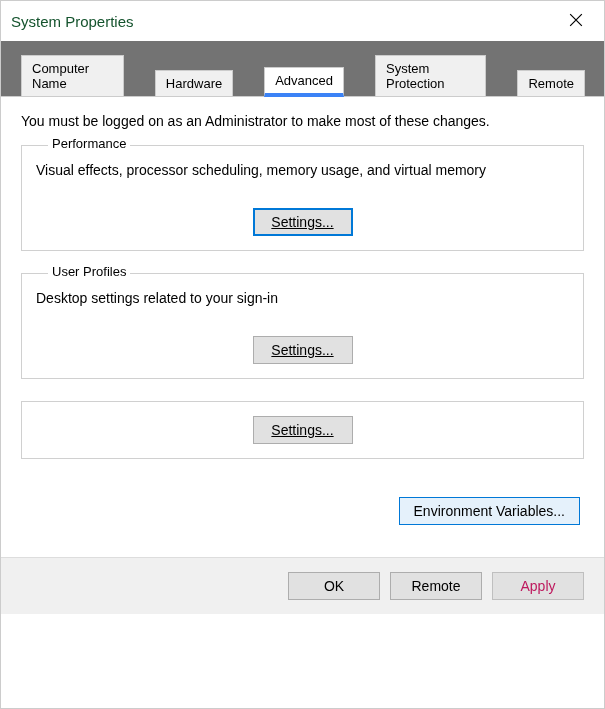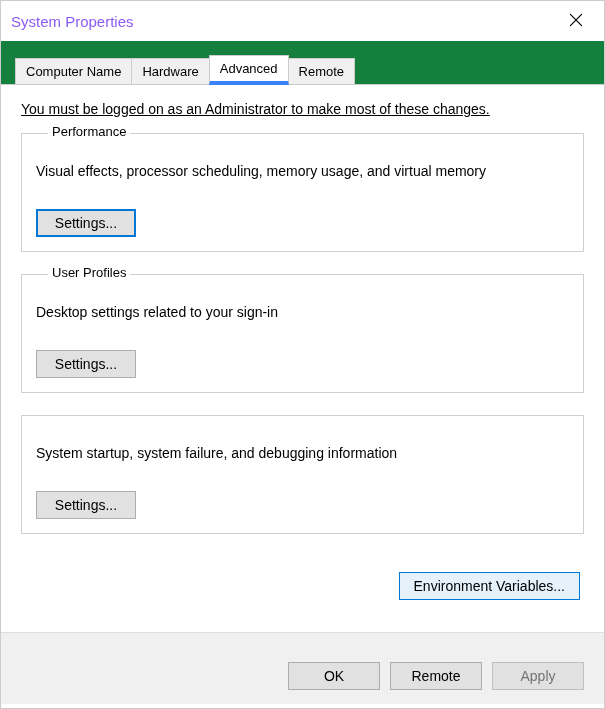--- a/index.html
+++ b/index.html
@@ -14,38 +14,39 @@
     }
     .titlebar {
       display: flex;
       justify-content: space-between;
       align-items: center;
       padding: 6px 10px 6px 10px;
       background: #fff;
     }
     .titlebar .title {
       font-size: 15px;
-      color: #8b5cf6;
+      color: #14532d;
     }
     .close-btn {
       width: 36px;
       height: 28px;
       display: flex;
       align-items: center;
       justify-content: center;
       cursor: pointer;
     }
     .close-btn svg { width: 14px; height: 14px; }
     .tabrow {
       display: flex;
-      background: #15803d;
+      background: #737373;
       border-bottom: 1px solid #ccc;
-      padding: 0 14px;
+      padding: 0 20px;
       align-items: flex-end;
       padding-top: 14px;
+      gap: 32px;
     }
     .tab {
       padding: 5px 10px;
       border: 1px solid #ccc;
       border-bottom: none;
       background: #f0f0f0;
       font-size: 13px;
       cursor: pointer;
       margin-right: -1px;
       position: relative;
@@ -57,106 +58,107 @@
       z-index: 2;
     }
     .content {
       padding: 16px 20px 10px 20px;
       background: #fff;
     }
     .admin-text {
       font-size: 14px;
       margin-bottom: 16px;
       color: #000;
-      text-decoration: underline;
     }
     .group {
       border: 1px solid #d0d0d0;
       padding: 14px 14px 14px 14px;
       margin-bottom: 22px;
       position: relative;
     }
     .group-title {
       position: absolute;
       top: -10px;
       left: 26px;
       background: #fff;
       padding: 0 4px;
       font-size: 13px;
       color: #000;
     }
     .group-desc {
       font-size: 14px;
       color: #000;
       margin-bottom: 30px;
-      margin-top: 15px;
+      margin-top: 2px;
     }
     .btn-row {
       display: flex;
-      justify-content: flex-start;
+      justify-content: center;
+      text-decoration: underline;
     }
     .win-btn {
       min-width: 100px;
       padding: 5px 16px;
       font-size: 14px;
       font-family: inherit;
       background: #e1e1e1;
       border: 1px solid #adadad;
       cursor: pointer;
     }
     .win-btn.highlighted {
       border: 2px solid #0078d7;
       padding: 4px 15px;
     }
     .win-btn.env {
       border: 1px solid #0078d7;
       background: #e5f1fb;
       padding: 5px 14px;
     }
     .win-btn.disabled {
-      color: #737373;
+      color: #be185d;
       background: #e1e1e1;
       border: 1px solid #bfbfbf;
       cursor: default;
     }
     .env-row {
       display: flex;
       justify-content: flex-end;
       padding: 0 24px;
       margin-top: 6px;
       margin-bottom: 32px;
     }
     .footer {
       display: flex;
       justify-content: flex-end;
       gap: 10px;
       padding: 14px 20px;
       border-top: 1px solid #ddd;
       background: #f0f0f0;
     }
-    .footer .win-btn { min-width: 92px; margin-top: 15px; }
+    .footer .win-btn { min-width: 92px; }
   </style>
 </head>
 <body>
 
 <div class="titlebar">
   <div class="title">System Properties</div>
   <div class="close-btn">
     <span>
       <svg viewBox="0 0 12 12">
           <path d="M1 1 L11 11 M11 1 L1 11" stroke="#000" stroke-width="1" fill="none"></path>
         </svg>
     </span>
   </div>
 </div>
 
 <div class="tabrow">
   <div class="tab">Computer Name</div>
   <div class="tab">Hardware</div>
   <div class="tab active">Advanced</div>
+  <div class="tab">System Protection</div>
   <div class="tab">Remote</div>
 </div>
 
 <div class="content">
   <div class="admin-text">You must be logged on as an Administrator to make most of these changes.</div>
 
   <div class="group">
     <div class="group-title">Performance</div>
     <div class="group-desc">Visual effects, processor scheduling, memory usage, and virtual memory</div>
     <div class="btn-row">
@@ -166,21 +168,20 @@
 
   <div class="group">
     <div class="group-title">User Profiles</div>
     <div class="group-desc">Desktop settings related to your sign-in</div>
     <div class="btn-row">
       <button class="win-btn">Settings...</button>
     </div>
   </div>
 
   <div class="group">
-    <div class="group-desc">System startup, system failure, and debugging information</div>
     <div class="btn-row">
       <button class="win-btn">Settings...</button>
     </div>
   </div>
 </div>
 
 <div class="env-row">
   <button class="win-btn env">Environment Variables...</button>
 </div>
 

